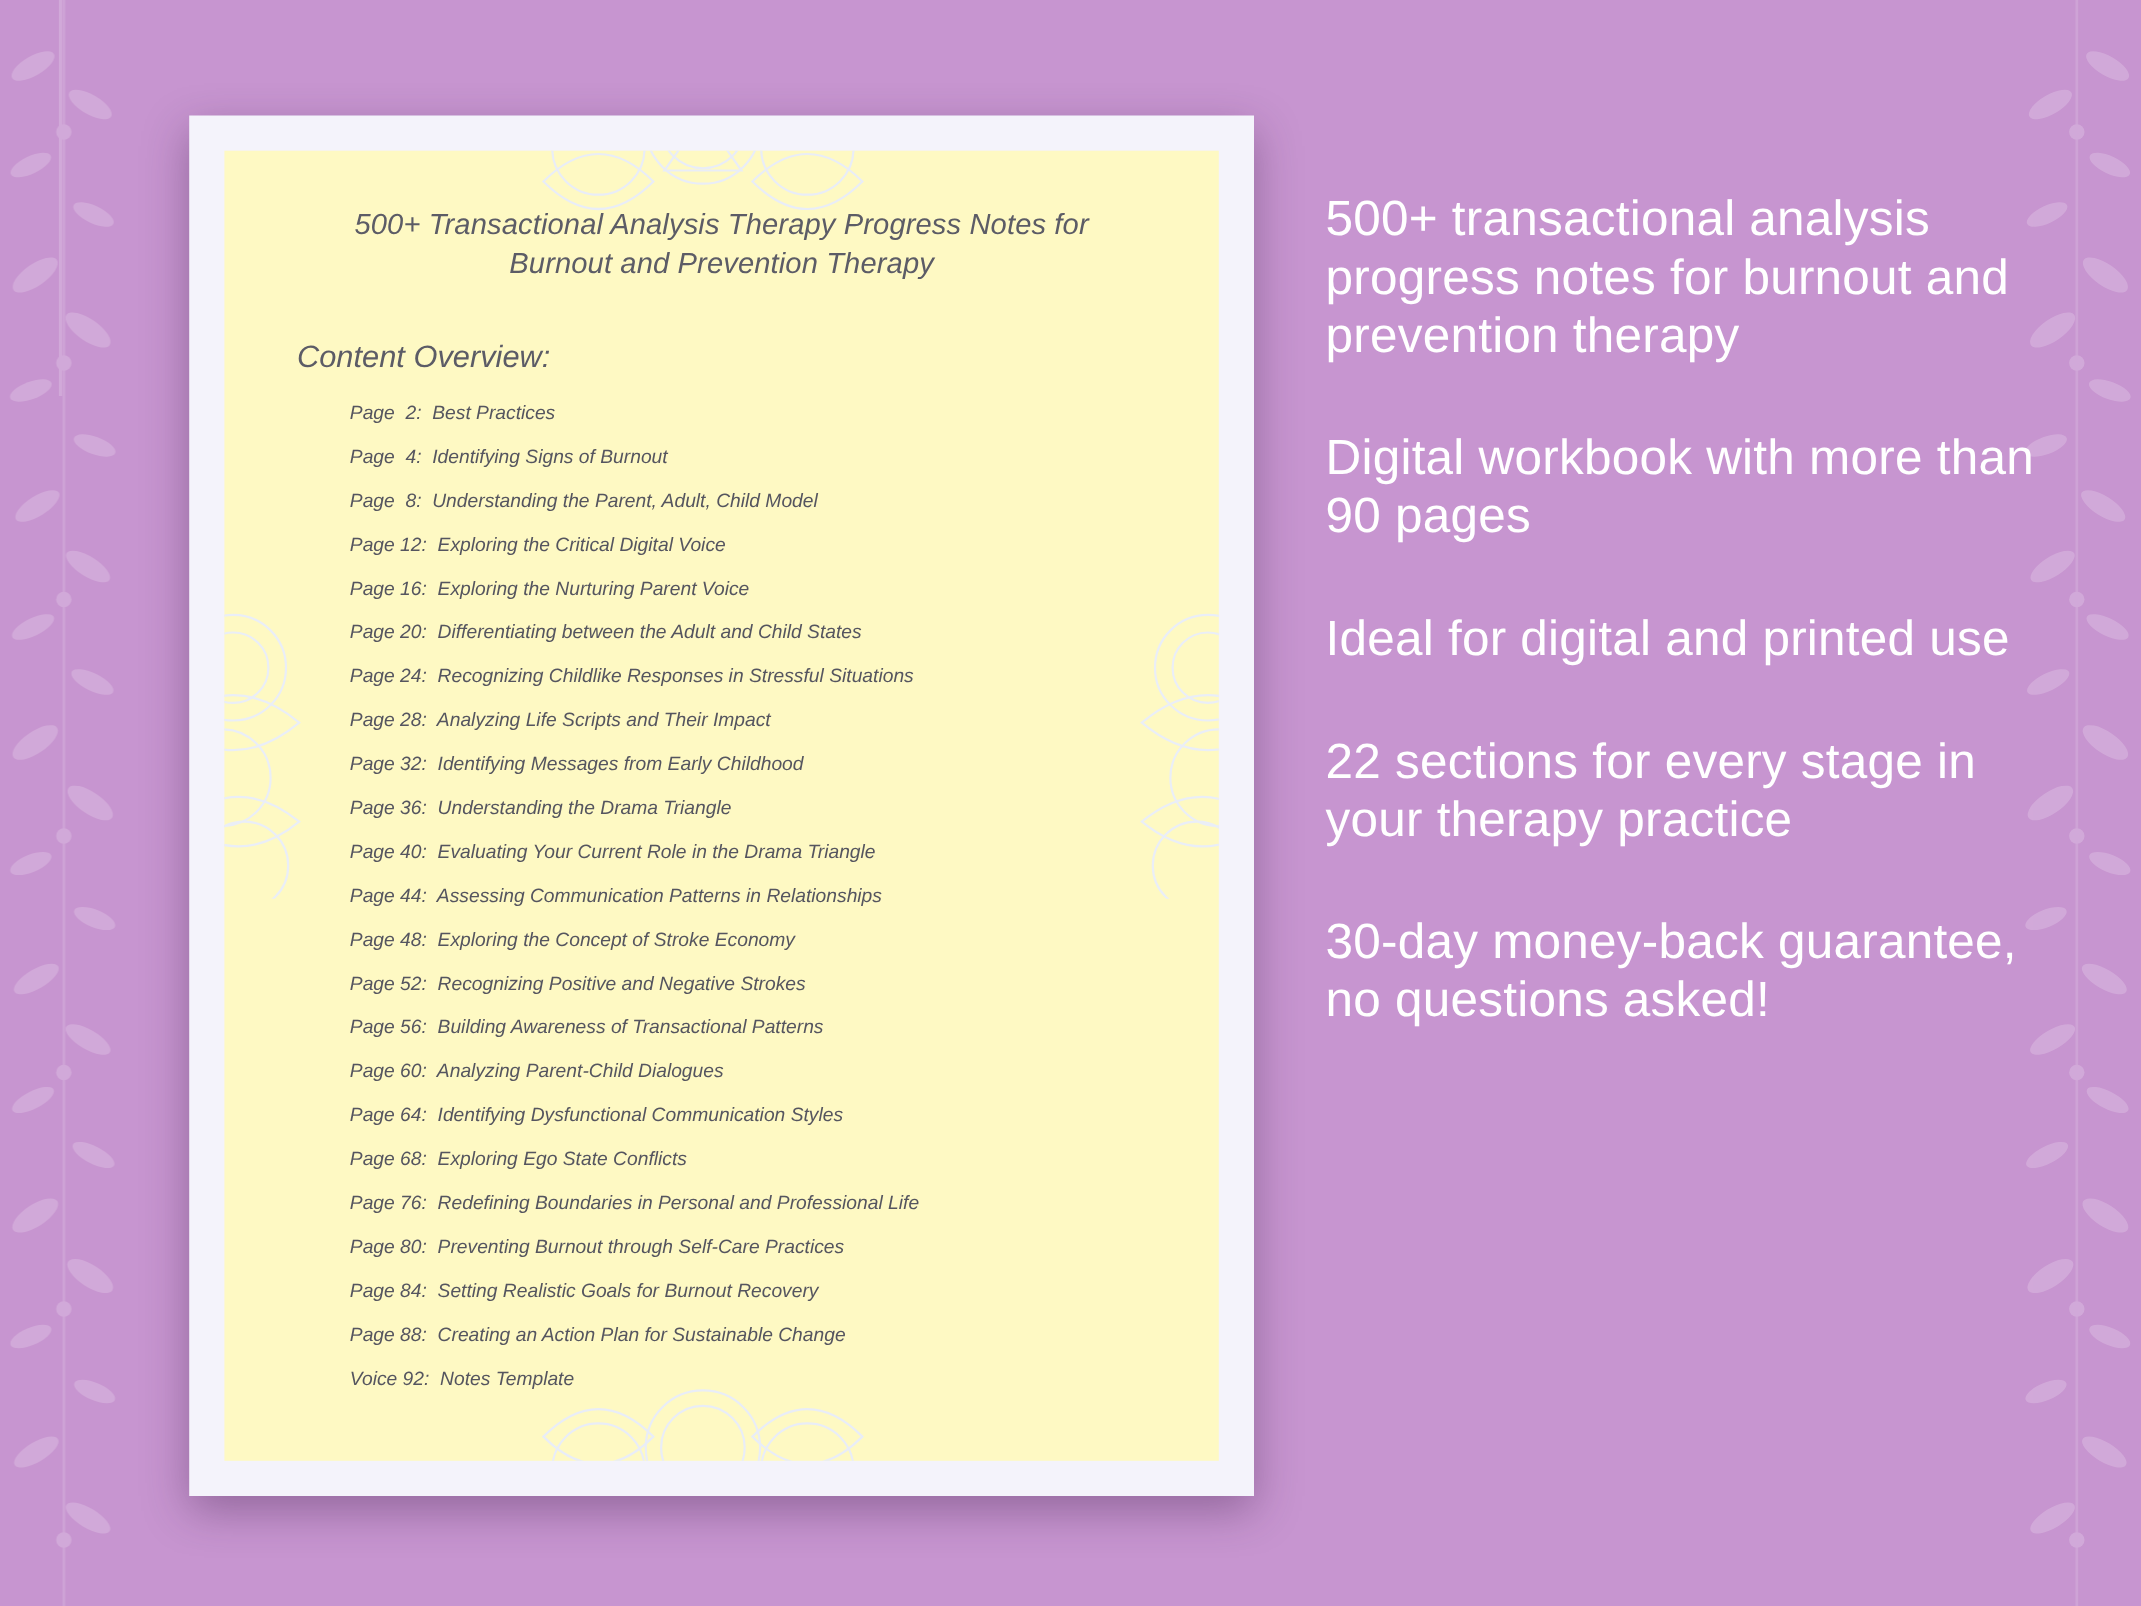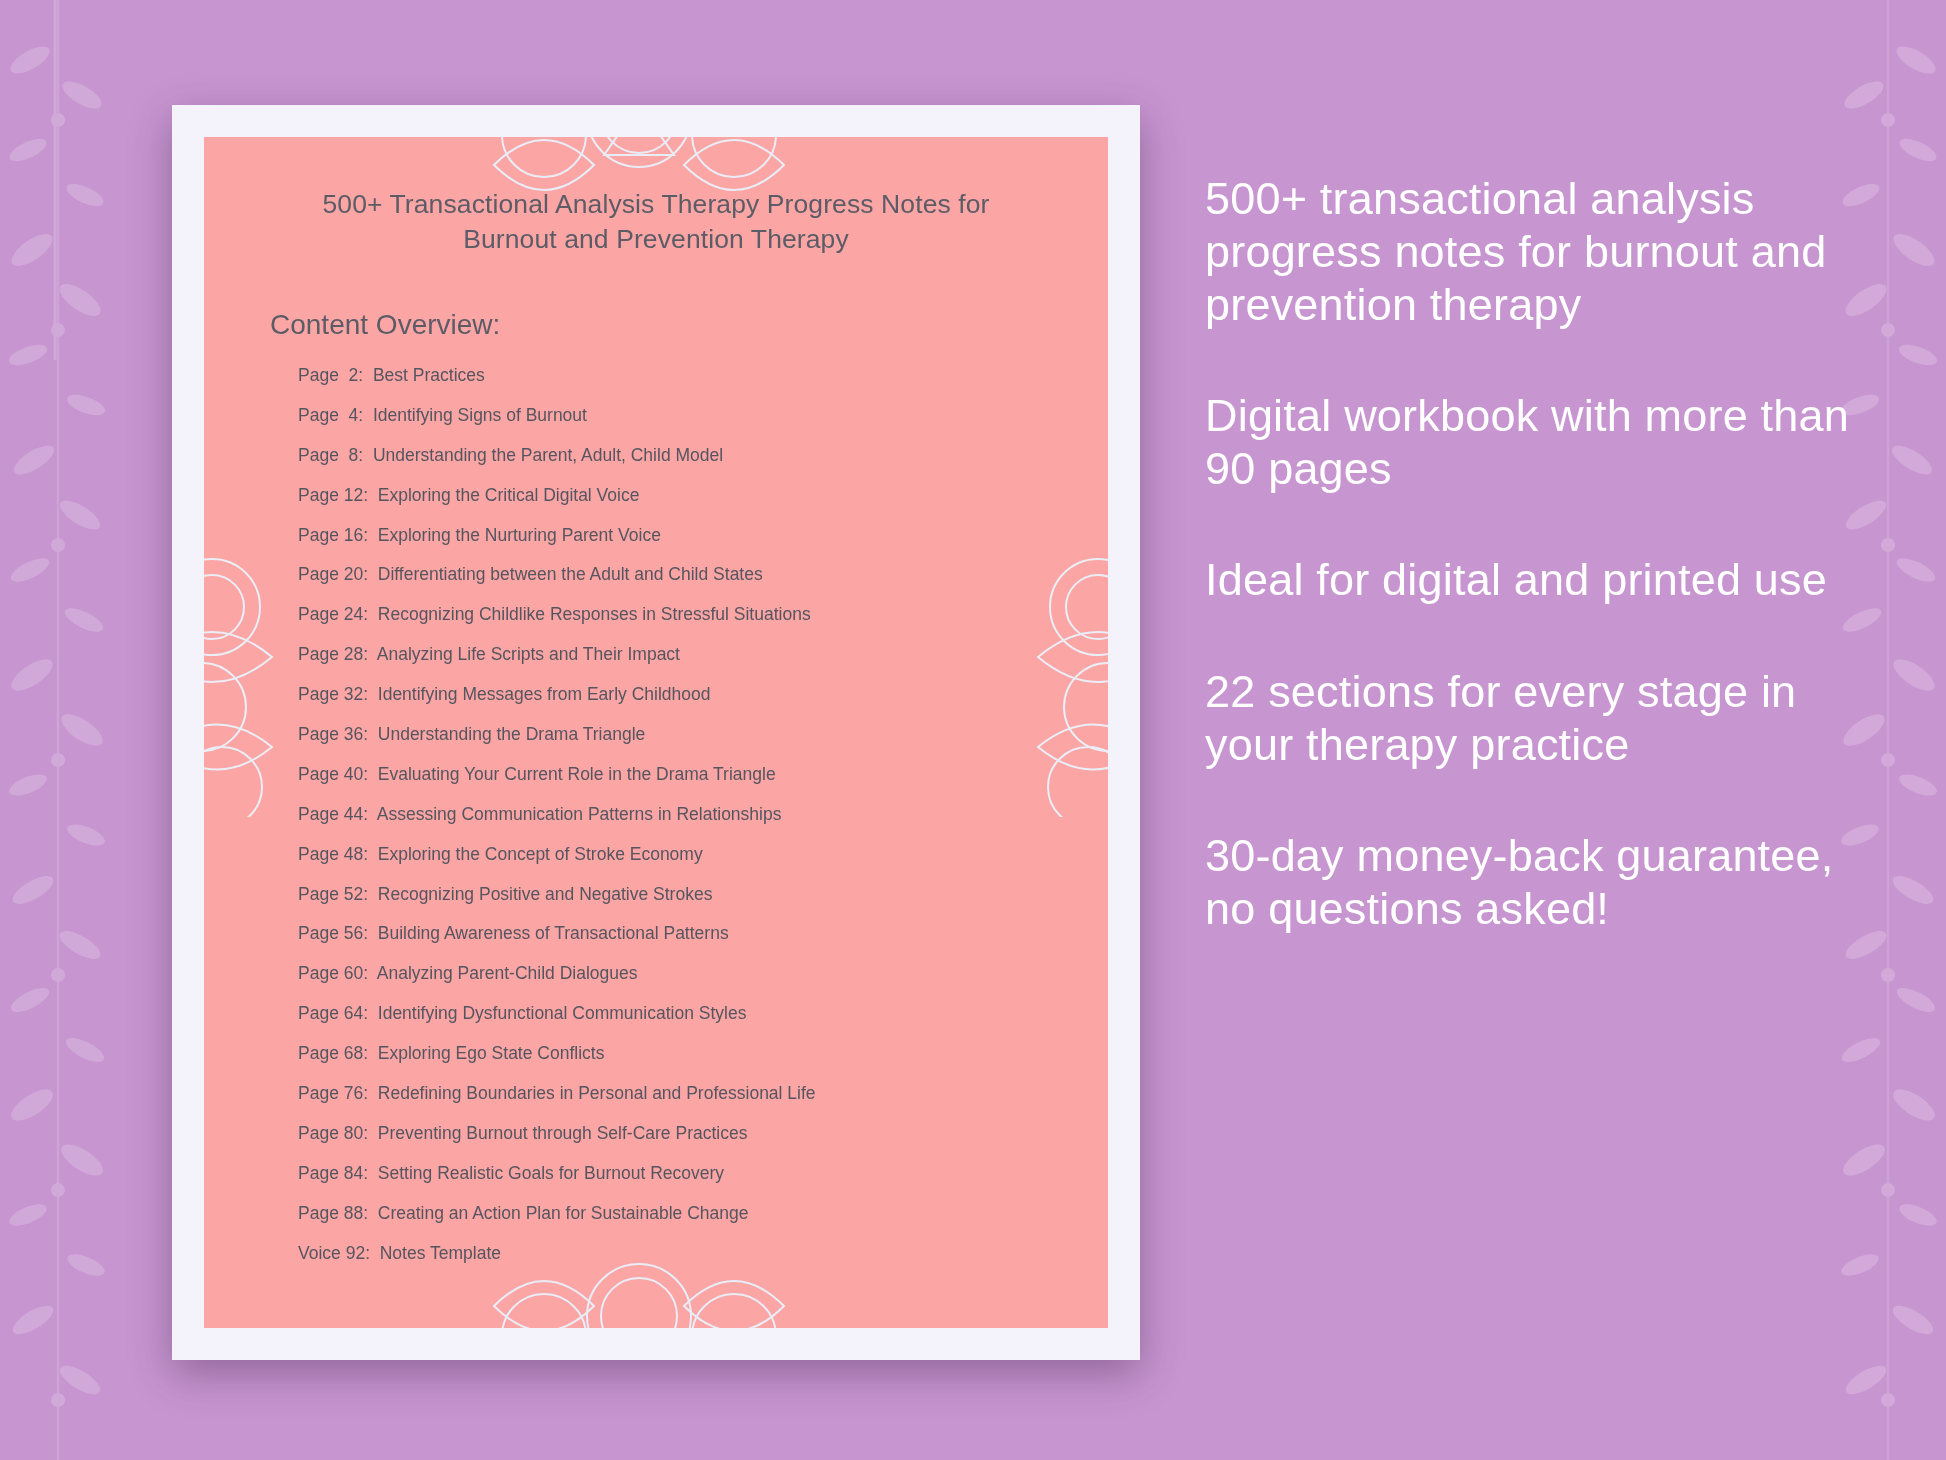--- a/index.html
+++ b/index.html
@@ -48,22 +48,23 @@
     inset: 0;
     background: #f4f3fb;
     box-shadow: 0 14px 38px rgba(60, 30, 70, 0.38);
   }
   .doc-inner {
     position: absolute;
     left: 32px;
     top: 32px;
     right: 32px;
     bottom: 32px;
-    background: #fca5a5;
+    background: #fef9c3;
     overflow: hidden;
+    font-style: italic;
   }
   .doc-watermark {
     position: absolute;
     color: #eef1f8;
     pointer-events: none;
     user-select: none;
   }
   .doc-content {
     position: relative;
     z-index: 2;
@@ -80,21 +81,21 @@
   }
   .doc-subtitle {
     margin-top: 52px;
     margin-left: 8px;
     font-size: 28px;
     color: #5c5c66;
     font-weight: 400;
   }
   .toc {
     margin-top: 26px;
-    margin-left: 36px;
+    margin-left: 56px;
     list-style: none;
     padding: 0;
   }
   .toc li {
     font-size: 17.5px;
     color: #55555f;
     line-height: 1;
     margin-bottom: 22.4px;
     white-space: pre;
     font-weight: 400;

